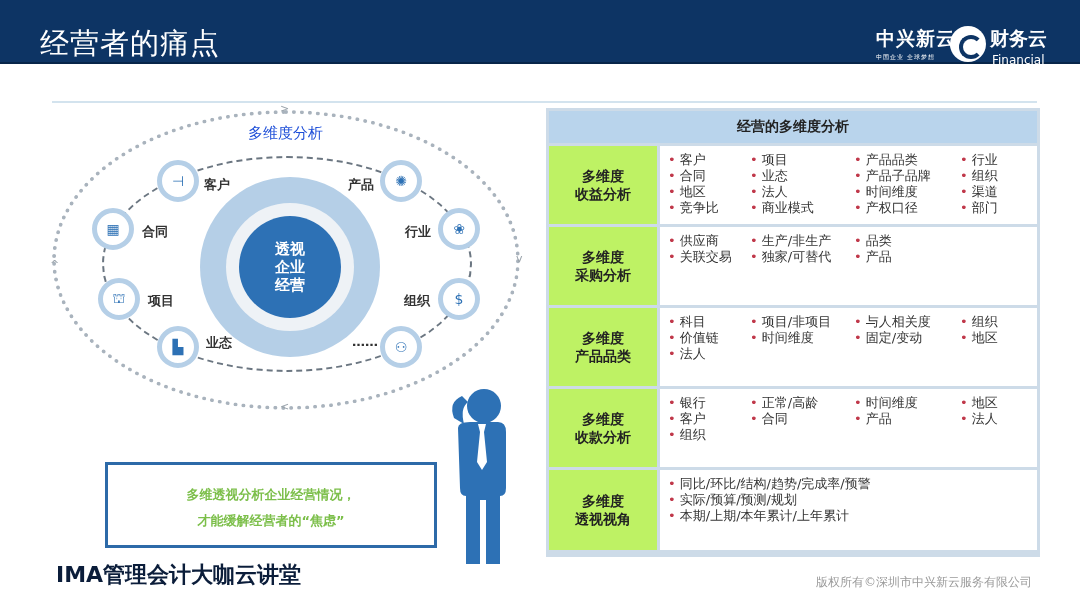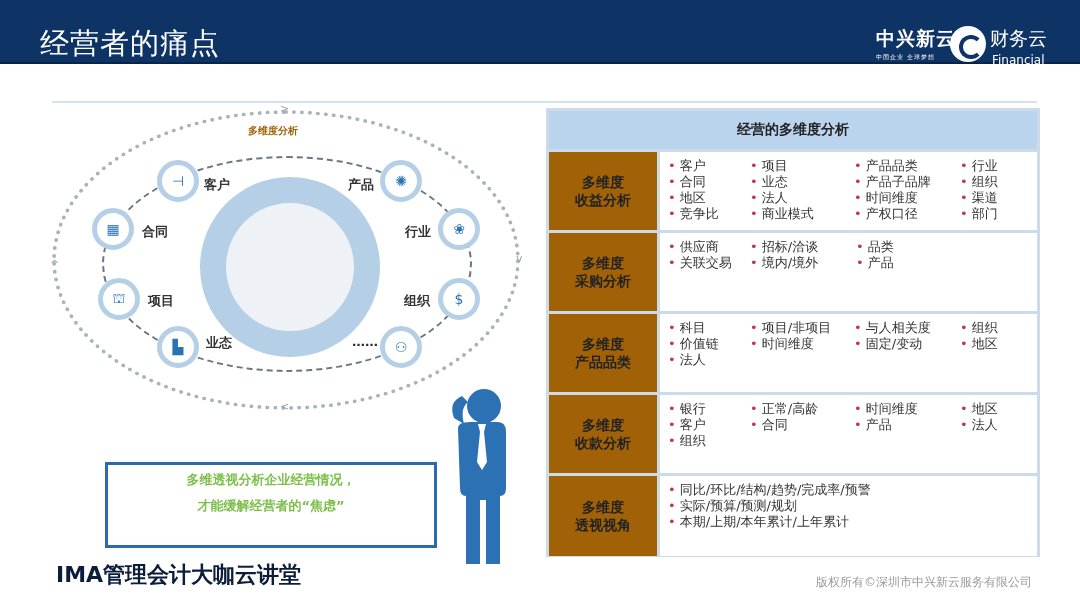--- a/index.html
+++ b/index.html
@@ -5,53 +5,53 @@
 *{box-sizing:border-box;margin:0;padding:0;}
 html,body{width:1080px;height:608px;overflow:hidden;background:#fff;}
 body{font-family:"DejaVu Sans","Liberation Sans",sans-serif;position:relative;color:#333;}
 .header{position:absolute;left:0;top:0;width:1080px;height:64px;background:#0d3464;border-bottom:2px solid #072549;}
 .page-title{position:absolute;left:40px;top:24px;font-size:29px;color:#fff;letter-spacing:1px;}
 .logo{position:absolute;left:876px;top:24px;height:44px;width:190px;}
 .logo-cn{position:absolute;left:0;top:2px;font-size:19px;color:#fff;font-weight:bold;letter-spacing:1px;}
 .logo-slogan{position:absolute;left:0;top:29px;font-size:6px;color:#fff;letter-spacing:1px;}
 .logo-mark{position:absolute;left:74px;top:2px;width:36px;height:36px;border-radius:50%;background:#fff;}
 .logo-mark::after{content:"";position:absolute;left:9px;top:9px;width:16px;height:16px;border-radius:50%;border:4px solid #0d3464;border-right-color:transparent;}
-.logo-brand{position:absolute;left:114px;top:2px;font-size:19px;color:#fff;font-weight:normal;}
+.logo-brand{position:absolute;left:114px;top:2px;font-size:19px;color:#fff;font-weight:bold;}
 .logo-en{position:absolute;left:116px;top:29px;font-size:12px;color:#fff;}
 .rule{position:absolute;left:52px;top:101px;width:985px;height:2px;background:#d3e3ee;}
 
 
 .diagram{position:absolute;left:40px;top:100px;width:500px;height:320px;}
 .outer-ellipse{position:absolute;left:12px;top:10px;width:468px;height:300px;border-radius:50%;border:4px dotted #a9b3bd;}
 .inner-ellipse{position:absolute;left:62px;top:56px;width:370px;height:216px;border-radius:50%;border:2px dashed #6b7681;}
-.diag-title{position:absolute;left:208px;top:24px;font-size:10px;font-weight:bold;color:#a16207;}
+.diag-title{position:absolute;left:208px;top:24px;font-size:15px;font-weight:normal;color:#1d4ed8;}
 .ring-outer{position:absolute;left:160px;top:77px;width:180px;height:180px;border-radius:50%;background:#b5cfe7;}
 .ring-mid{position:absolute;left:186px;top:103px;width:128px;height:128px;border-radius:50%;background:#eef2f6;}
 .ring-core{position:absolute;left:199px;top:116px;width:102px;height:102px;border-radius:50%;background:#2d71b5;color:#fff;font-weight:bold;font-size:15px;line-height:18px;text-align:center;padding-top:24px;}
 .node{position:absolute;width:42px;height:42px;border-radius:50%;background:#fff;border:5px solid #b5cfe7;display:flex;align-items:center;justify-content:center;color:#2d71b5;font-size:14px;}
 .node-label{position:absolute;font-size:13px;font-weight:bold;color:#333;}
 .arrow{position:absolute;font-size:11px;color:#9aa3ab;}
 
 
-.note-box{position:absolute;left:105px;top:462px;width:332px;height:86px;border:3px solid #2d6aa8;background:#fff;text-align:center;padding-top:2px;}
+.note-box{position:absolute;left:105px;top:462px;width:332px;height:86px;border:3px solid #2d6aa8;background:#fff;text-align:center;padding-top:17px;}
 .note-line{font-size:13px;font-weight:bold;color:#7cbf4a;line-height:26px;}
 
 
 .person{position:absolute;left:440px;top:388px;width:70px;height:180px;}
 
 
 .footer-left{position:absolute;left:32px;top:560px;font-size:22px;font-weight:bold;color:#0b1d3a;margin-left:24px;}
 .footer-right{position:absolute;left:816px;top:574px;font-size:12px;color:#9a9a9a;}
 
 
 .table{position:absolute;left:546px;top:108px;width:494px;height:449px;background:#cddbe8;padding:3px;}
-.table-head{height:38px;background:#b9d4ec;display:flex;align-items:center;justify-content:center;font-size:14px;font-weight:bold;color:#222;}
+.table-head{height:32px;background:#b9d4ec;display:flex;align-items:center;justify-content:center;font-size:14px;font-weight:bold;color:#222;}
 .row{display:flex;margin-top:3px;height:78px;}
 .row.last{height:80px;}
-.row-label{width:108px;background:#a16207;display:flex;flex-direction:column;align-items:center;justify-content:center;font-size:14px;font-weight:bold;color:#222;line-height:18px;margin-right:3px;}
+.row-label{width:108px;background:#bef264;display:flex;flex-direction:column;align-items:center;justify-content:center;font-size:14px;font-weight:bold;color:#222;line-height:18px;margin-right:3px;}
 .row-body{flex:1;background:#fff;display:flex;padding:6px 0 0 8px;font-size:13px;color:#333;}
 .col{line-height:16px;}
 .col1{width:82px;}
 .col2{width:104px;}
 .col3{width:106px;}
 .col4{width:50px;}
 .item::before{content:"• ";color:#c0384a;}
 .wide{width:300px;}
 </style>
 </head>
@@ -74,20 +74,25 @@
   <div class="outer-ellipse"></div>
   <div class="inner-ellipse"></div>
   <span class="arrow" style="left:240px;top:2px;">&gt;</span>
   <span class="arrow" style="left:240px;top:300px;">&lt;</span>
   <span class="arrow" style="left:10px;top:158px;">^</span>
   <span class="arrow" style="left:476px;top:152px;">v</span>
   <div class="diag-title">多维度分析</div>
 
   <div class="ring-outer"></div>
   <div class="ring-mid"></div>
+  <div class="ring-core">
+    <div>透视</div>
+    <div>企业</div>
+    <div>经营</div>
+  </div>
 
   <div class="node" style="left:117px;top:60px;">⊣</div>
   <div class="node-label" style="left:164px;top:76px;">客户</div>
 
   <div class="node" style="left:52px;top:108px;">▦</div>
   <div class="node-label" style="left:102px;top:123px;">合同</div>
 
   <div class="node" style="left:58px;top:178px;">⛫</div>
   <div class="node-label" style="left:108px;top:192px;">项目</div>
 
@@ -158,23 +163,23 @@
   <div class="row">
     <div class="row-label">
       <div>多维度</div>
       <div>采购分析</div>
     </div>
     <div class="row-body">
       <div class="col col1">
           <div class="item">供应商</div>
           <div class="item">关联交易</div>
         </div>
-      <div class="col col3">
-          <div class="item">招标/洽谈</div>
-          <div class="item">境内/境外</div>
+      <div class="col col2">
+          <div class="item">生产/非生产</div>
+          <div class="item">独家/可替代</div>
         </div>
       <div class="col col4">
           <div class="item">品类</div>
           <div class="item">产品</div>
         </div>
     </div>
   </div>
 
   <div class="row">
     <div class="row-label">

